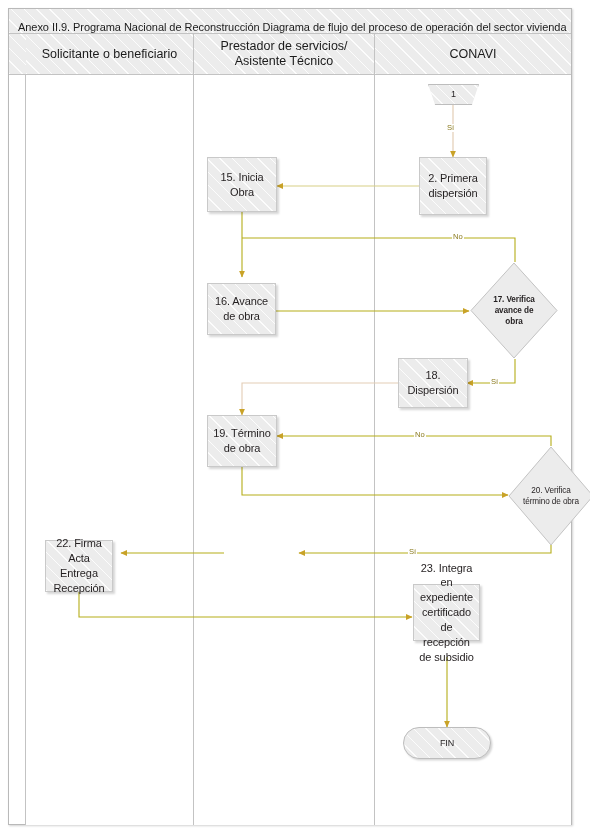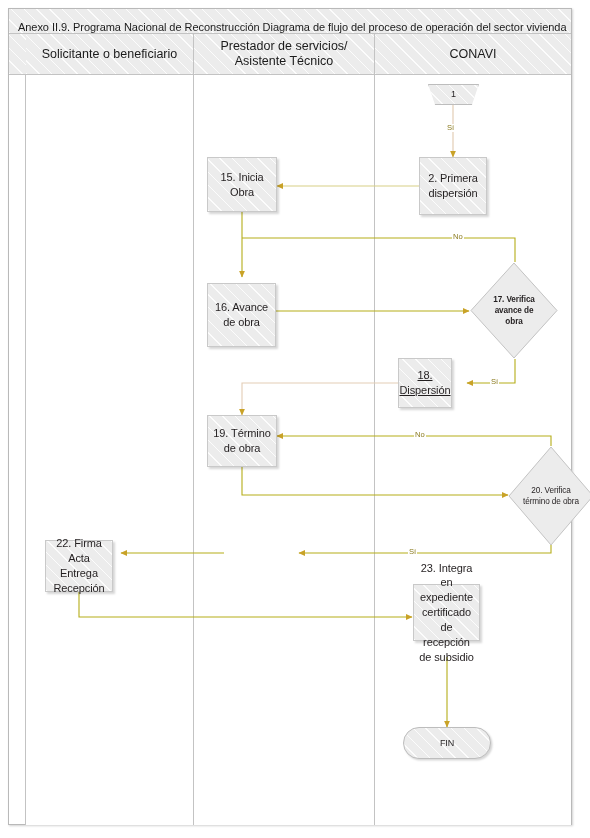--- a/index.html
+++ b/index.html
@@ -251,37 +251,37 @@
   <div class="edge-label" style="left:446px; top:124px;">Sí</div>
 
   <div class="node box hatch" style="left:419px; top:157px; width:68px; height:58px;">
     <span class="lbl">2. Primera dispersión</span>
   </div>
 
   <div class="node box hatch" style="left:207px; top:157px; width:70px; height:55px;">
     <span class="lbl">15. Inicia Obra</span>
   </div>
 
-  <div class="node box hatch" style="left:207px; top:283px; width:69px; height:64px;justify-content:flex-end;">
+  <div class="node box hatch" style="left:207px; top:283px; width:69px; height:52px;justify-content:flex-end;">
     <span class="lbl">16. Avance de obra</span>
   </div>
 
   <div class="diamond-wrap" style="left:470px; top:262px; width:88px; height:97px;">
     <svg width="88" height="97" viewBox="0 0 88 97">
       <polygon points="44,1 87,48.5 44,96 1,48.5" fill="#ececec" stroke="#c3c3c3" stroke-width="1"></polygon>
       <polygon points="44,1 87,48.5 44,96 1,48.5" fill="none" stroke="rgba(255,255,255,0.6)" stroke-width="0"></polygon>
     </svg>
     <div class="diamond-label">
       <span style="width:58px;font-weight:bold;">17. Verifica avance de obra</span>
     </div>
   </div>
   <div class="edge-label" style="left:452px; top:233px;">No</div>
   <div class="edge-label" style="left:490px; top:378px;">Sí</div>
 
-  <div class="node box hatch" style="left:398px; top:358px; width:54px; height:50px;text-decoration:underline;">
+  <div class="node box hatch" style="left:398px; top:358px; width:70px; height:50px;">
     <span class="lbl">18. Dispersión</span>
   </div>
 
   <div class="node box hatch" style="left:207px; top:415px; width:70px; height:52px;">
     <span class="lbl">19. Término de obra</span>
   </div>
 
   <div class="diamond-wrap" style="left:508px; top:446px; width:86px; height:100px;">
     <svg width="86" height="100" viewBox="0 0 86 100">
       <polygon points="43,1 85,50 43,99 1,50" fill="#ececec" stroke="#c3c3c3" stroke-width="1"></polygon>

